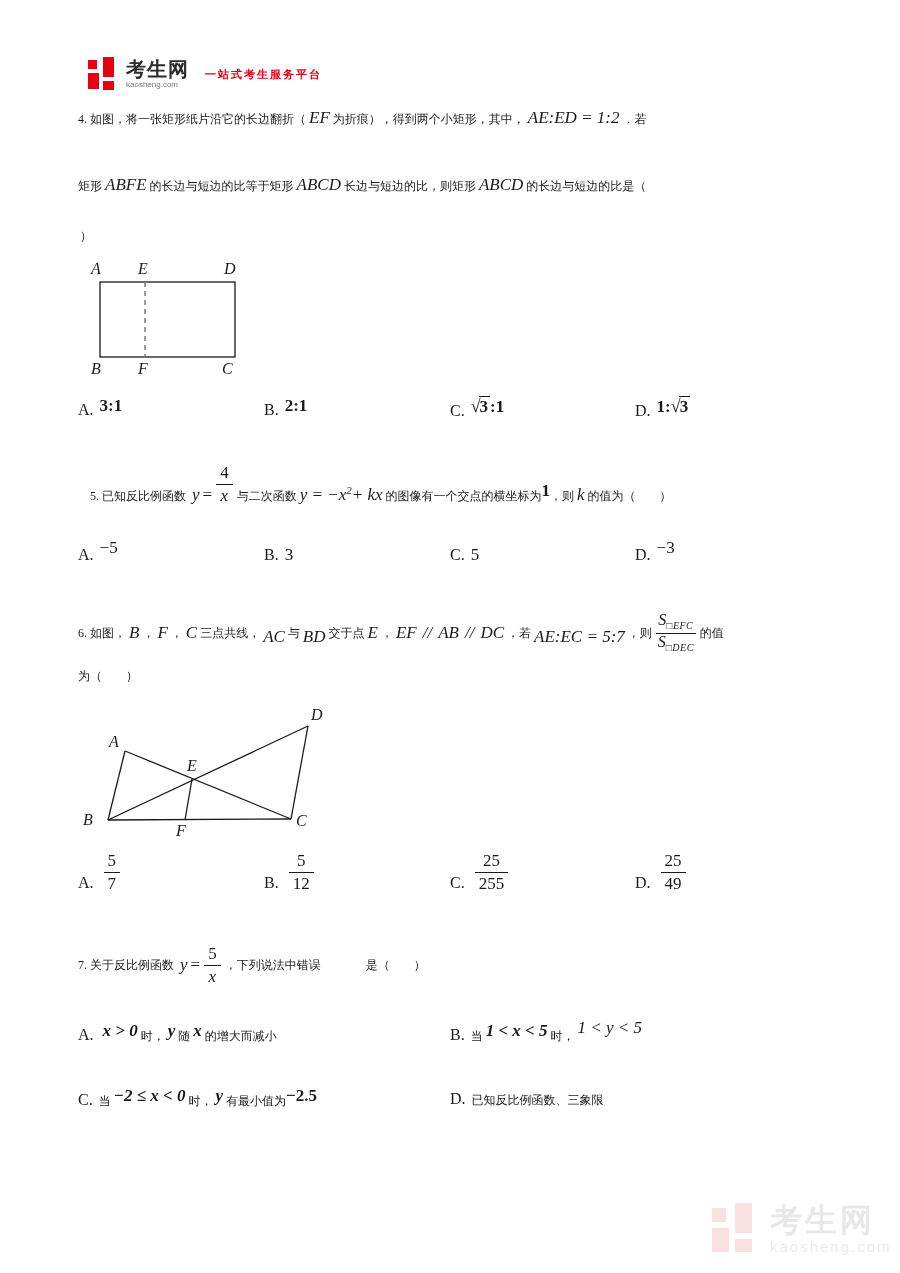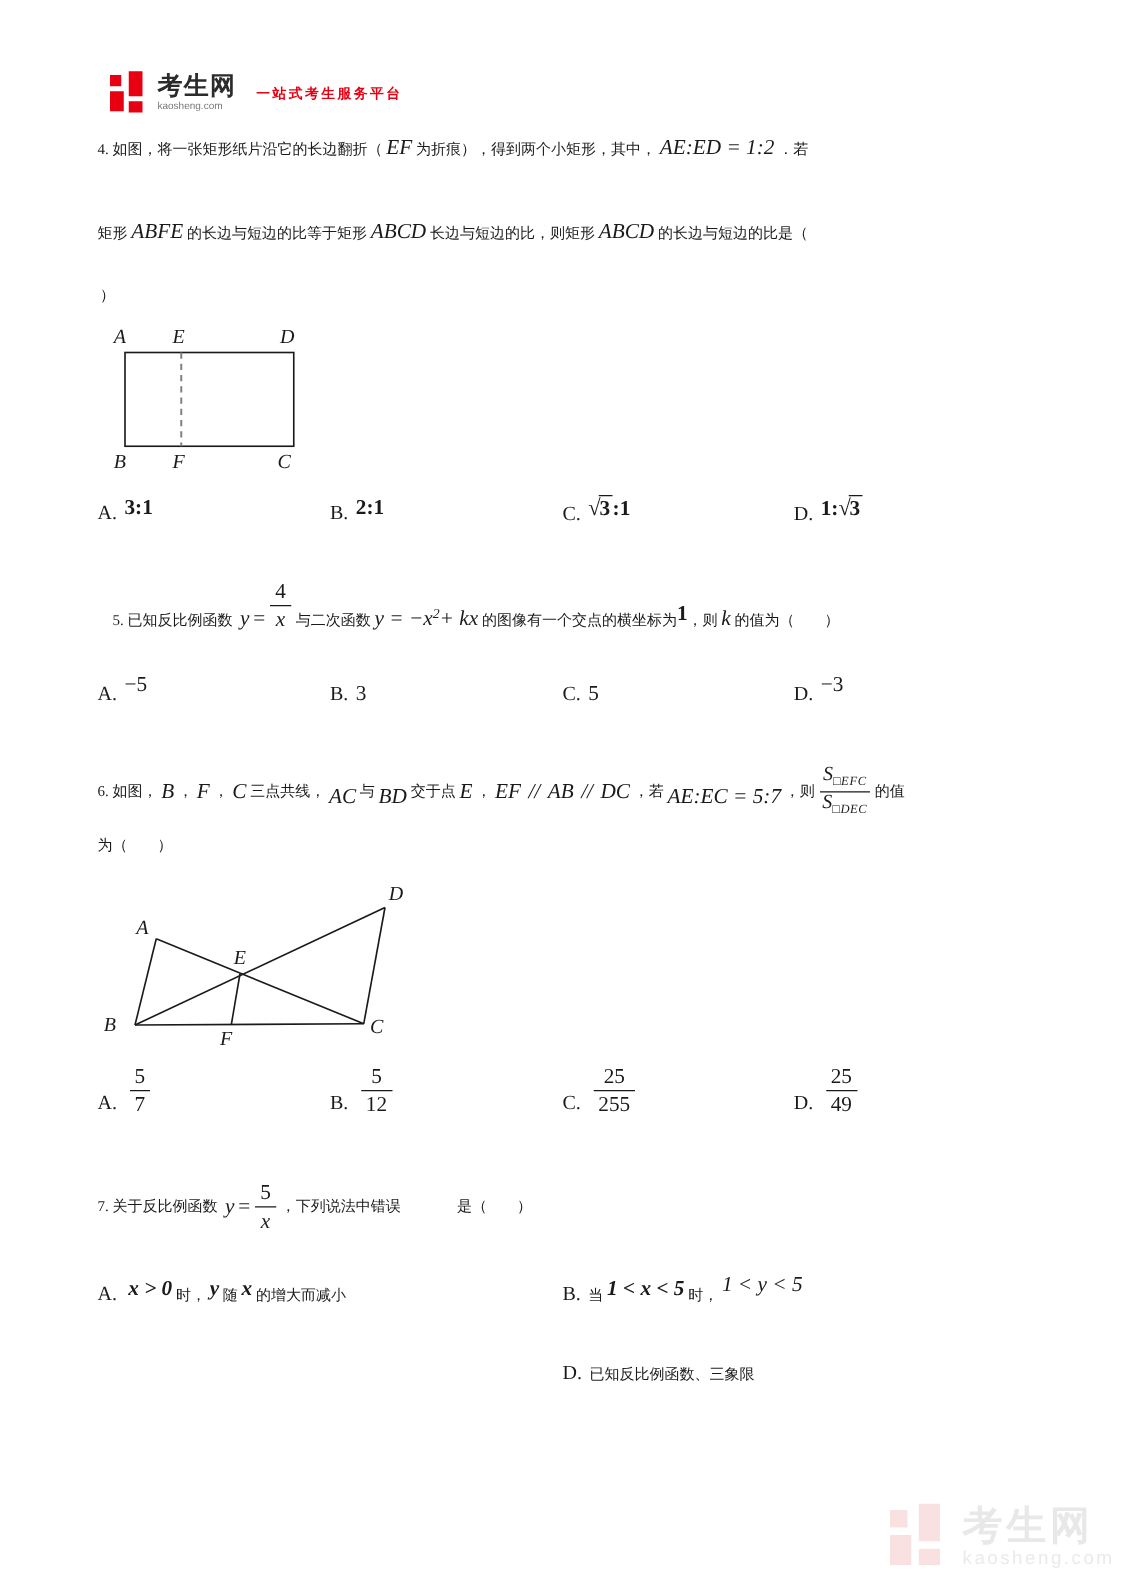--- a/index.html
+++ b/index.html
@@ -242,20 +242,23 @@
     <span class="cn">是（　　）</span>
   </div>
 
   <div class="opt" style="left:78px; top:1025px;">
     <span class="letter">A.</span><span class="math hi1">x &gt; 0</span><span class="cn">时，</span><span class="math hi1">y</span><span class="cn">随</span><span class="math hi1">x</span><span class="cn">的增大而减小</span>
   </div>
   <div class="opt" style="left:450px; top:1025px;">
     <span class="letter">B.</span><span class="cn">当</span><span class="math hi1">1 &lt; x &lt; 5</span><span class="cn">时，</span><span class="math hi2">1 &lt; y &lt; 5</span>
   </div>
 
+  <div class="opt" style="left:78px; top:1090px;">
+    <span class="letter">C.</span><span class="cn">当</span><span class="math hi1">−2 ≤ x &lt; 0</span><span class="cn">时，</span><span class="math hi1">y</span><span class="cn">有最小值为</span><span class="num-up hi1">−2.5</span>
+  </div>
   <div class="opt" style="left:450px; top:1090px;">
     <span class="letter">D.</span><span class="cn">已知反比例函数、三象限</span>
   </div>
 
 
   <div class="abs wm" style="left:712px; top:1203px;">
     <div class="wm-mark">
       <div class="blk wm-a"></div>
       <div class="blk wm-b"></div>
       <div class="blk wm-c"></div>

